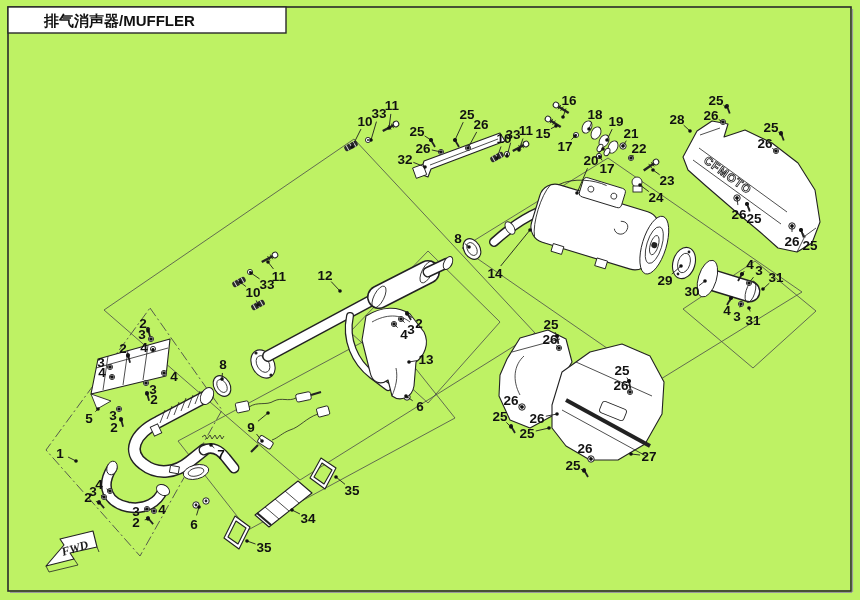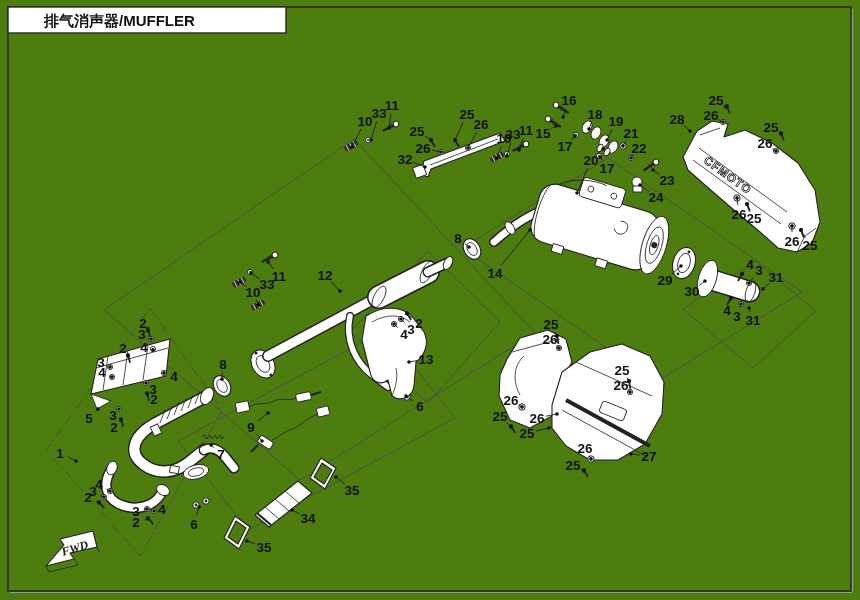--- a/index.html
+++ b/index.html
@@ -1,16 +1,16 @@
 <!DOCTYPE html>
 <html><head>
 <meta charset="utf-8">
 <style>
   html,body{margin:0;padding:0;background:#fff;}
-  .page{position:relative;width:860px;height:600px;background:#4d7c0f;overflow:hidden;
+  .page{position:relative;width:860px;height:600px;background:#bef264;overflow:hidden;
         font-family:"Liberation Sans",sans-serif;text-align:center;}
   svg{position:absolute;left:0;top:0;}
   .frame{fill:none;stroke:#2a2a2a;stroke-width:1.6;}
   .frame-shadow{fill:none;stroke:#9a9a9a;stroke-width:1.2;}
   .titlebox{fill:#fff;stroke:#2a2a2a;stroke-width:1.4;}
   .title-text{font:bold 15px "Liberation Sans",sans-serif;fill:#111;}
   .part-num{font:bold 13.5px "Liberation Sans",sans-serif;fill:#111;text-anchor:middle;}
   .leader{stroke:#1d1d1d;stroke-width:0.9;fill:none;}
   .leader-dot{fill:#111;}
   .outline{fill:#fff;stroke:#222;stroke-width:1.1;stroke-linejoin:round;}

